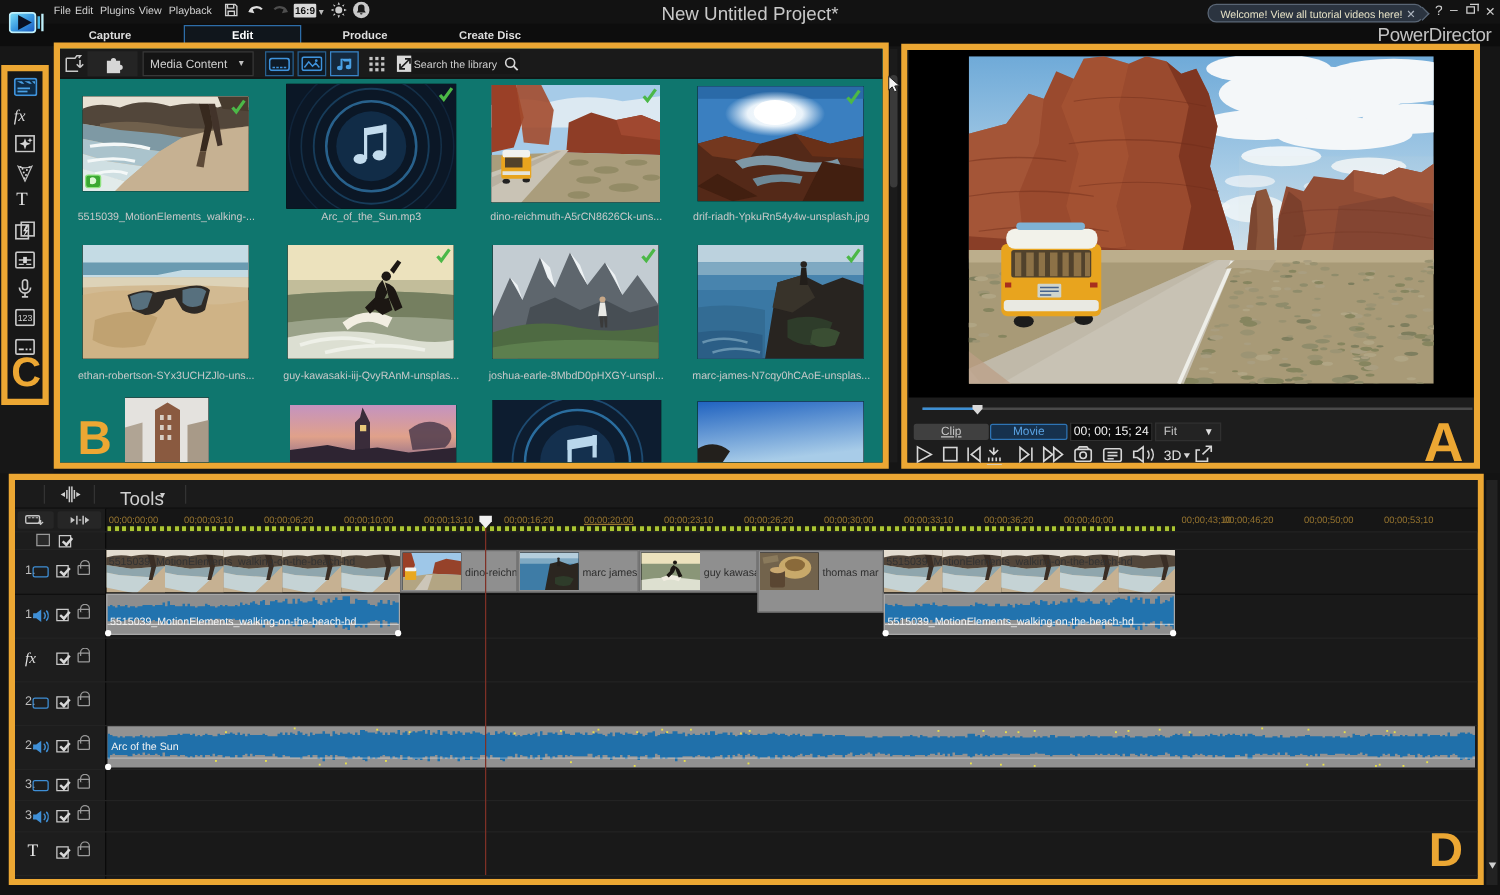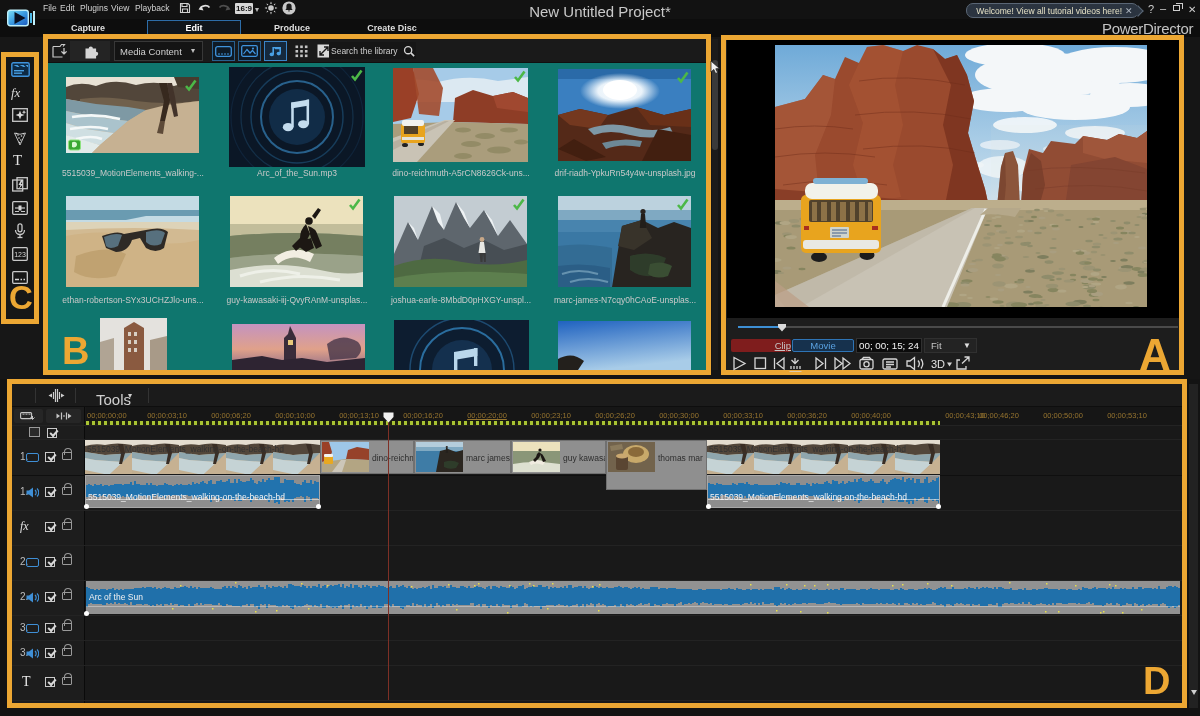--- a/index.html
+++ b/index.html
@@ -759,21 +759,21 @@
    <rect x="29" y="181" width="5" height="4" fill="#a82e1e"></rect>
   </g>
  </svg>
 
  <div class="abs" style="left:12px;top:286px;width:440px;height:2px;background:#4a4a4a;"></div>
  <div class="abs" style="left:12px;top:286px;width:44px;height:2px;background:#3d8fd4;"></div>
  <svg class="abs" style="left:51px;top:283px;" width="10" height="9" viewBox="0 0 10 9">
         <path d="M1 1 H9 V4 L5 8.5 L1 4 Z" fill="#d9d9d9"></path>
       </svg>
 
- <div class="abs" style="left:5px;top:299px;width:60px;height:13px;background:#7f1d1d;border-radius:2px;color:#c6c6c6;font-size:9.5px;text-align:right;line-height:13px;text-decoration:underline;">Clip</div>
+ <div class="abs" style="left:5px;top:299px;width:60px;height:13px;background:#404040;border-radius:2px;color:#c6c6c6;font-size:9.5px;text-align:center;line-height:13px;text-decoration:underline;">Clip</div>
  <div class="abs" style="left:66px;top:299px;width:62px;height:13px;background:#16314d;border:1px solid #2e74b5;border-radius:2px;color:#5aa2e2;font-size:9.5px;text-align:center;line-height:12px;">Movie</div>
  <div class="abs" style="left:130px;top:298px;width:66px;height:15px;background:#0b0b0b;border:1px solid #303030;color:#f2f2f2;font-size:9.8px;text-align:center;line-height:14px;">00; 00; 15; 24</div>
  <div class="abs" style="left:198px;top:298px;width:53px;height:15px;background:#232323;border:1px solid #303030;color:#c6c6c6;font-size:9.5px;line-height:14px;"><span style="margin-left:6px;">Fit</span><span style="float:right;margin-right:5px;font-size:8px;color:#e0e0e0;">▼</span></div>
 
  <svg class="abs" style="left:6px;top:315px;" width="240" height="17" viewBox="0 0 240 17">
   <g stroke="#d6d6d6" stroke-width="1.3" fill="none">
    <path d="M2 2.5 L13 8.5 L2 14.5 Z"></path>
    <rect x="23" y="3" width="10.5" height="10.5"></rect>
    <path d="M52 3 L45 8.5 L52 14 Z M42.5 3 V14"></path>
    <path d="M63 3 v5 m-3.5 -3 l3.5 3.5 l3.5 -3.5 M59 11 v3 m3 -3 v3 m3 -3 v3 m3 -3 v3 m-10.5 3 h12"></path>

